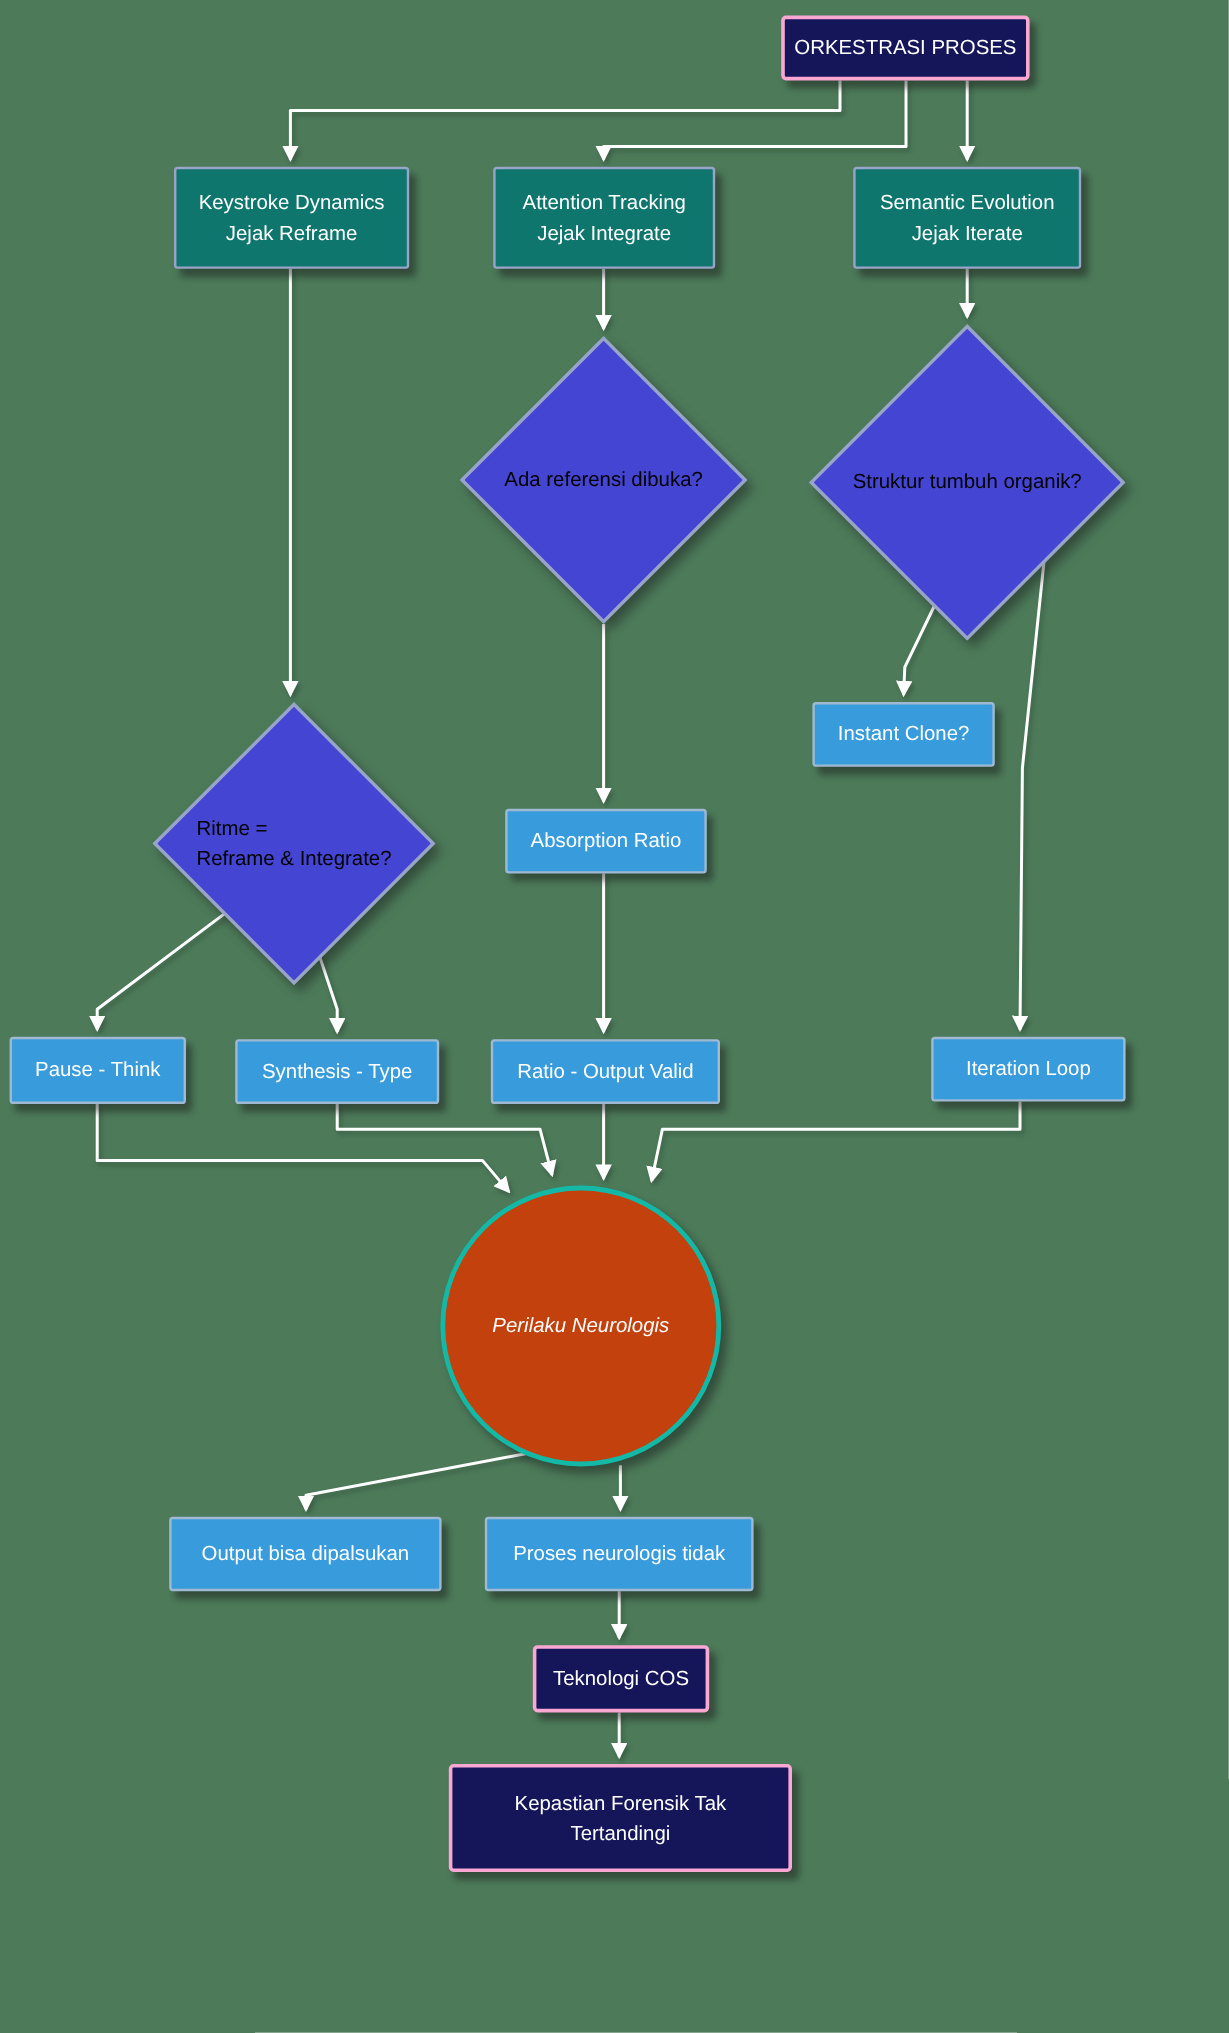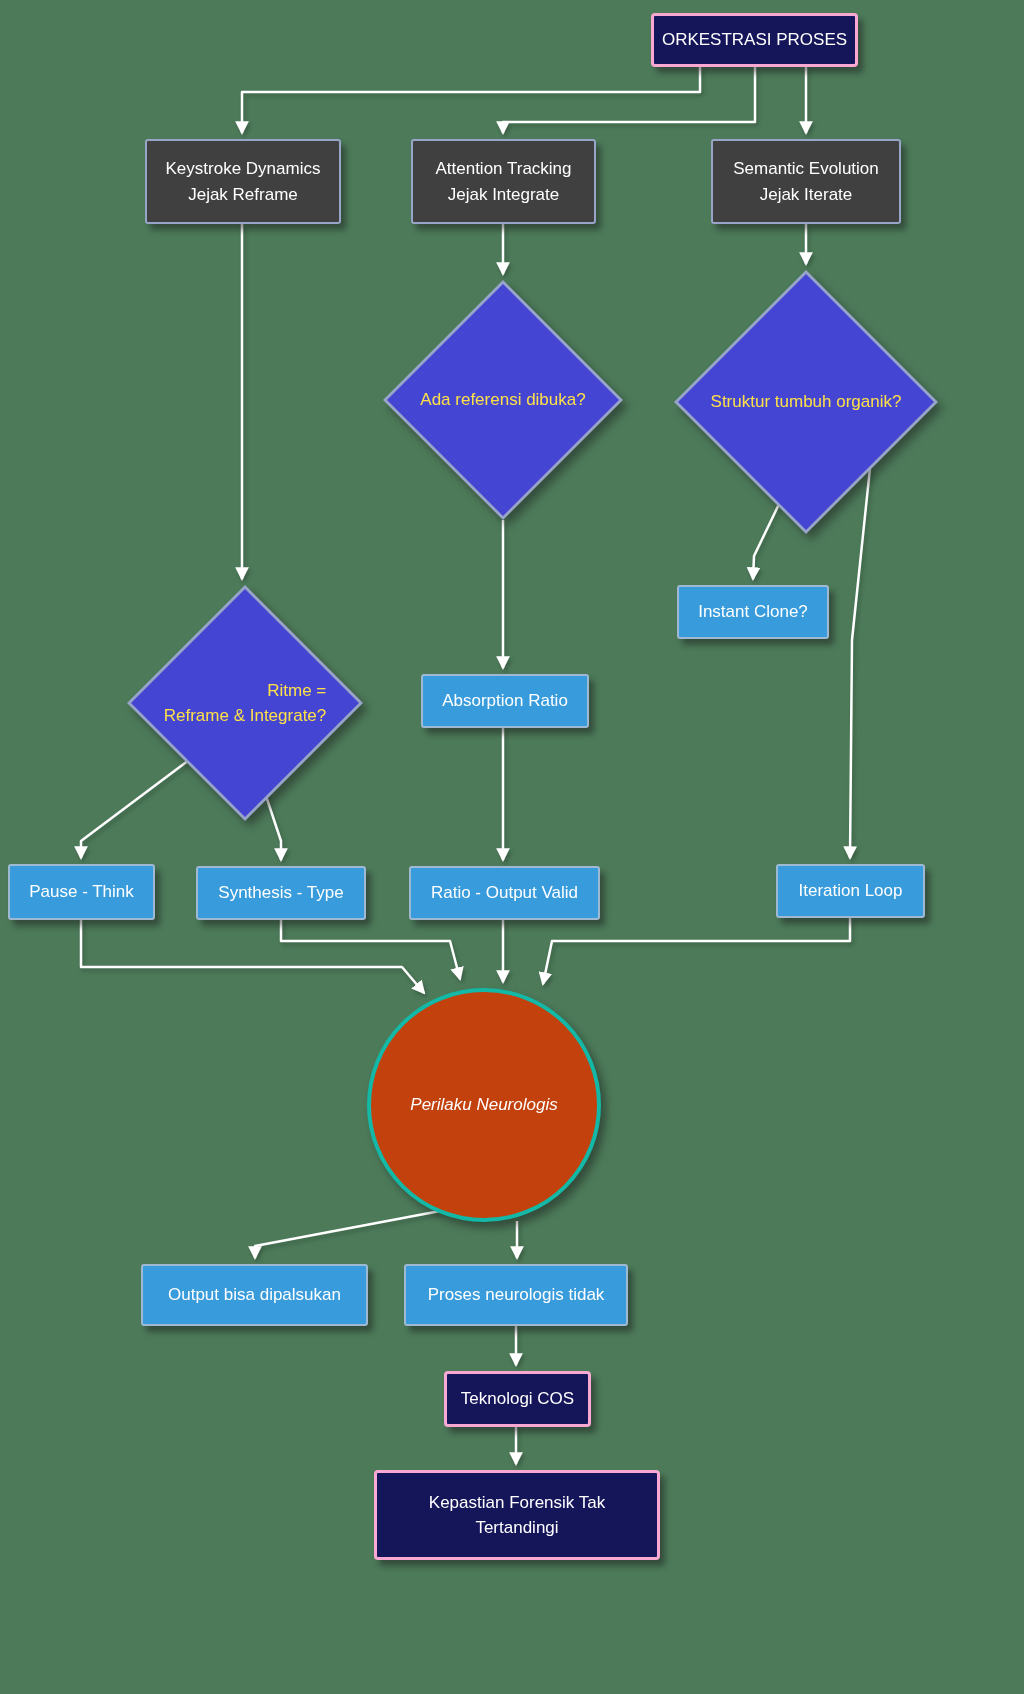--- a/index.html
+++ b/index.html
@@ -36,21 +36,21 @@
     text-align: center;
     color: #ffffff;
     font-size: 17px;
     line-height: 1.5;
     box-sizing: border-box;
     white-space: pre-line;
   }
   .node-label { white-space: pre-line; padding: 2px 6px; }
 
   .box { border-radius: 3px; box-shadow: 5px 6px 6px rgba(20,20,20,0.45); }
-  .purple { background: #404040; border: 2px solid #98a4c8; }
+  .purple { background: #0f766e; border: 2px solid #98a4c8; }
   .blue   { background: #389bdc; border: 2px solid #9fb9d2; }
   .navy   { background: #15155a; border: 3px solid #f9a8d4; border-radius: 4px; }
 
   .circle {
     background: #c2410c;
     border: 4px solid #14b8a6;
     border-radius: 50%;
     box-shadow: 5px 6px 8px rgba(20,20,20,0.45);
     font-style: italic;
   }
@@ -62,22 +62,22 @@
     clip-path: polygon(50% 0, 100% 50%, 50% 100%, 0 50%);
   }
   .diamond-inner {
     position: absolute; inset: 4px;
     background: #4545d3;
     clip-path: polygon(50% 0, 100% 50%, 50% 100%, 0 50%);
   }
   .diamond-label {
     position: absolute; inset: 0;
     display: flex; align-items: center; justify-content: center;
-    text-align: right;
-    color: #fde047; font-size: 17px; line-height: 1.5;
+    text-align: left;
+    color: #000000; font-size: 17px; line-height: 1.5;
     white-space: pre-line;
   }
 </style>
 </head>
 <body>
 
 <div class="canvas">
 
   <svg id="edge-layer" xmlns="http://www.w3.org/2000/svg">
     <defs>
@@ -151,21 +151,21 @@
   </div>
   <div class="node box blue" style="left:8px;top:864px;width:147px;height:56px">
     <span class="node-label">Pause - Think</span>
   </div>
   <div class="node box blue" style="left:196px;top:866px;width:170px;height:54px">
     <span class="node-label">Synthesis - Type</span>
   </div>
   <div class="node box blue" style="left:409px;top:866px;width:191px;height:54px">
     <span class="node-label">Ratio - Output Valid</span>
   </div>
-  <div class="node box blue" style="left:776px;top:864px;width:149px;height:54px">
+  <div class="node box blue" style="left:776px;top:864px;width:162px;height:54px">
     <span class="node-label">Iteration Loop</span>
   </div>
 
   <div class="node circle" style="left:367px;top:988px;width:234px;height:234px">
     <span class="node-label">Perilaku Neurologis</span>
   </div>
 
   <div class="node box blue" style="left:141px;top:1264px;width:227px;height:62px">
     <span class="node-label">Output bisa dipalsukan</span>
   </div>

